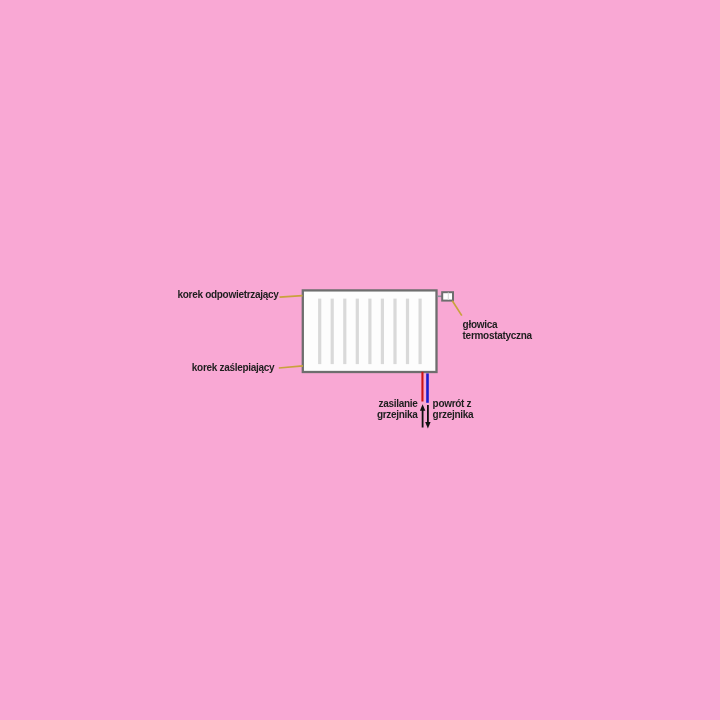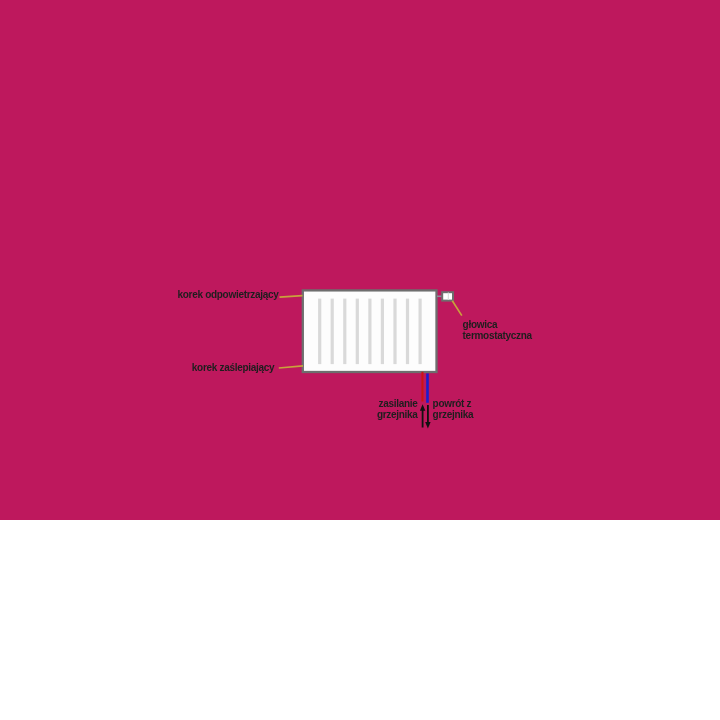--- a/index.html
+++ b/index.html
@@ -1,16 +1,16 @@
 <!DOCTYPE html>
 <html><head>
 <meta charset="utf-8">
 <style>
   html,body{margin:0;padding:0;background:#ffffff;}
-  .page{position:relative;width:720px;height:520px;background:#be185d;overflow:hidden;}
+  .page{position:relative;width:720px;height:720px;background:#f9a8d4;overflow:hidden;}
   svg{position:absolute;left:0;top:0;}
   text{font-family:"Liberation Sans", sans-serif;fill:#1e1e1e;font-weight:bold;letter-spacing:-0.3px;}
 </style>
 </head>
 <body>
 <div class="page">
 <svg width="720" height="720" viewBox="0 0 720 720" style="filter:blur(0.4px)">
 
   <g>
     <rect x="302.8" y="290.4" width="133.7" height="81.6" fill="#fdfdfd" stroke="#6e6e6e" stroke-width="2.3"></rect>

